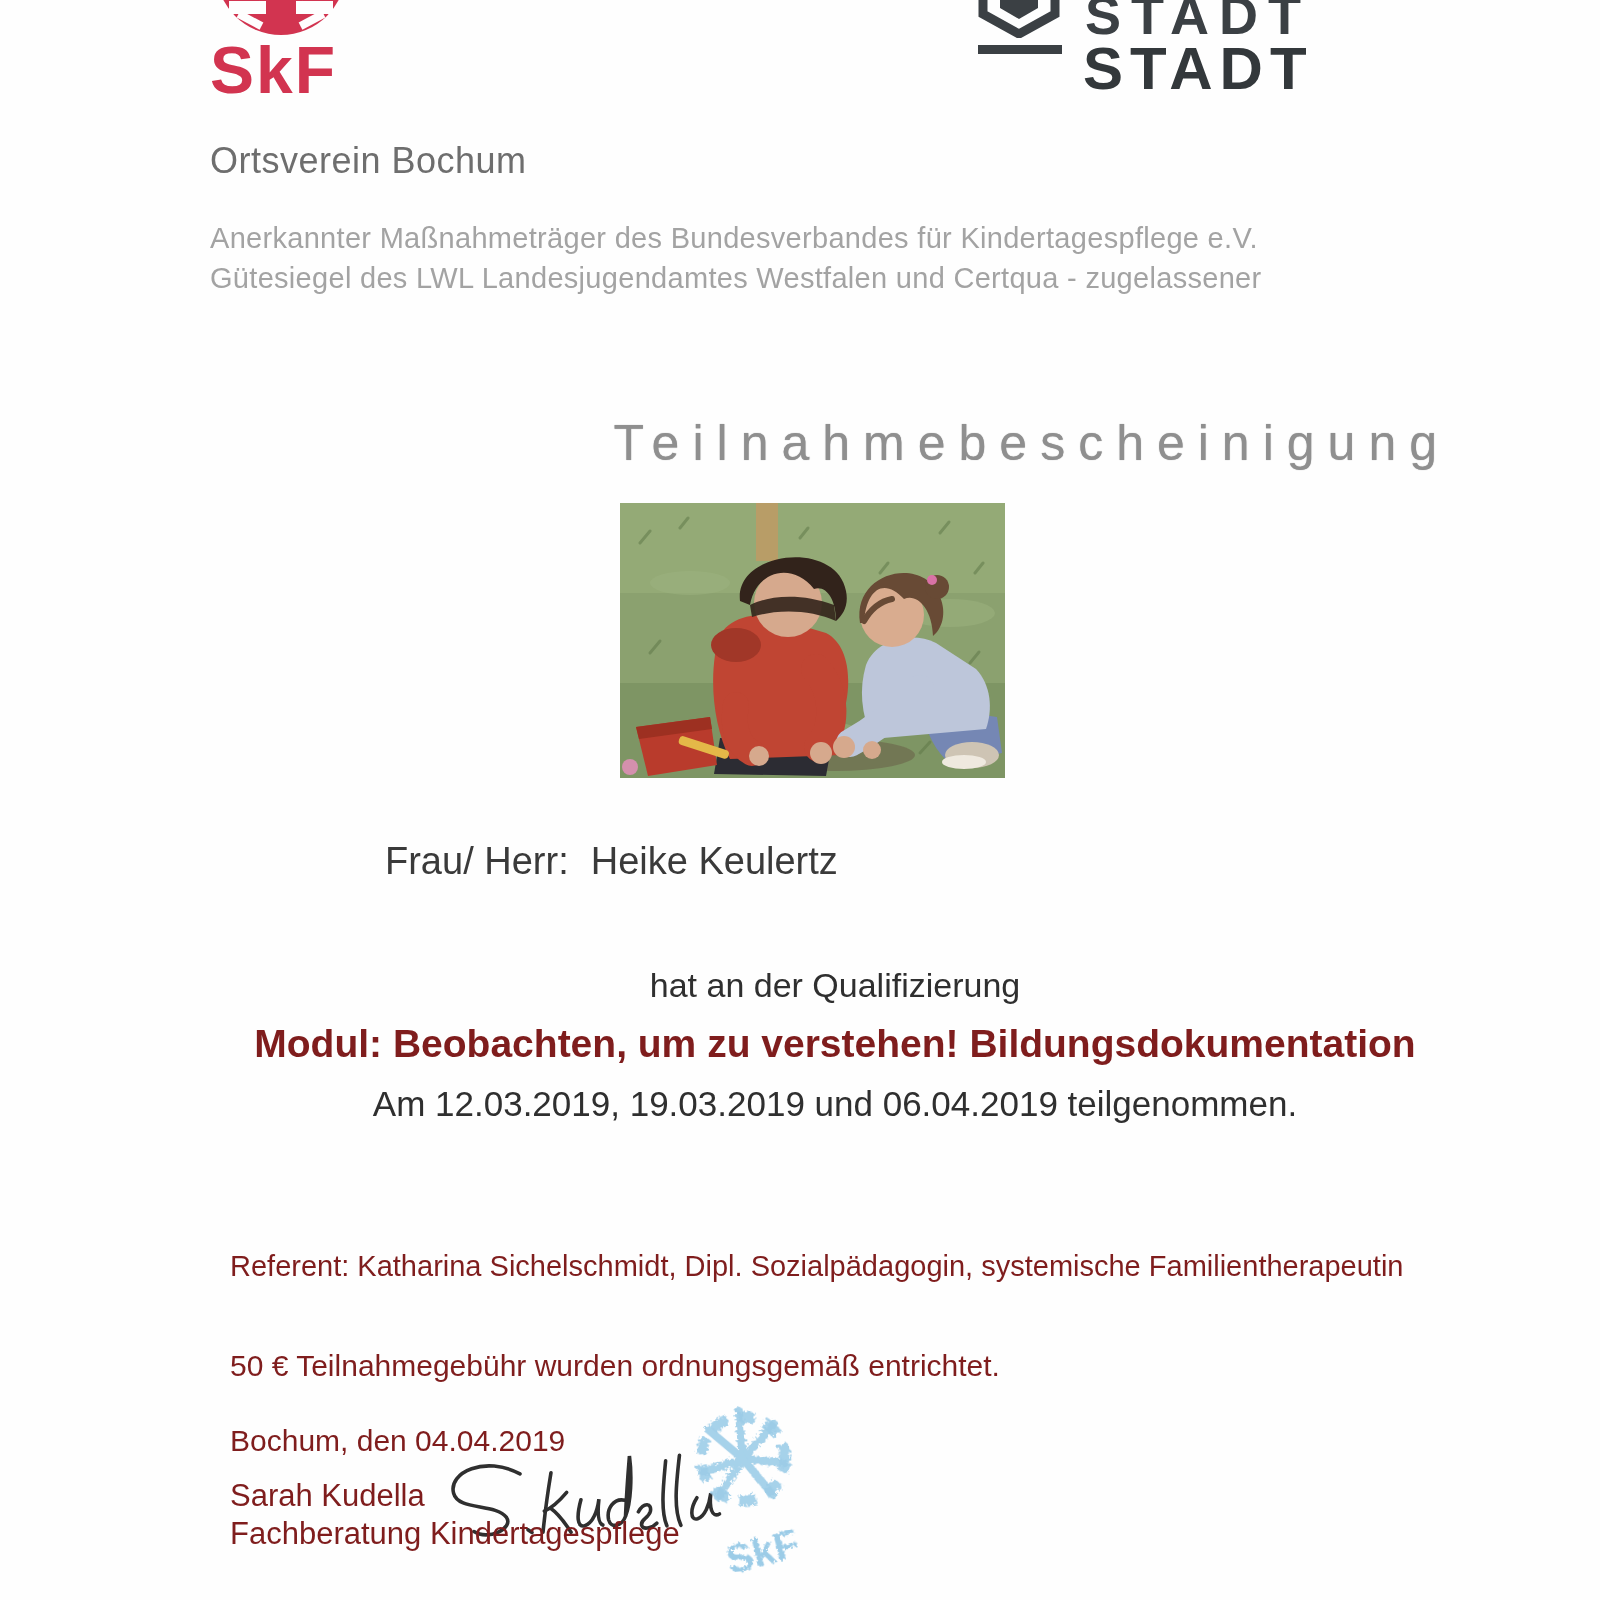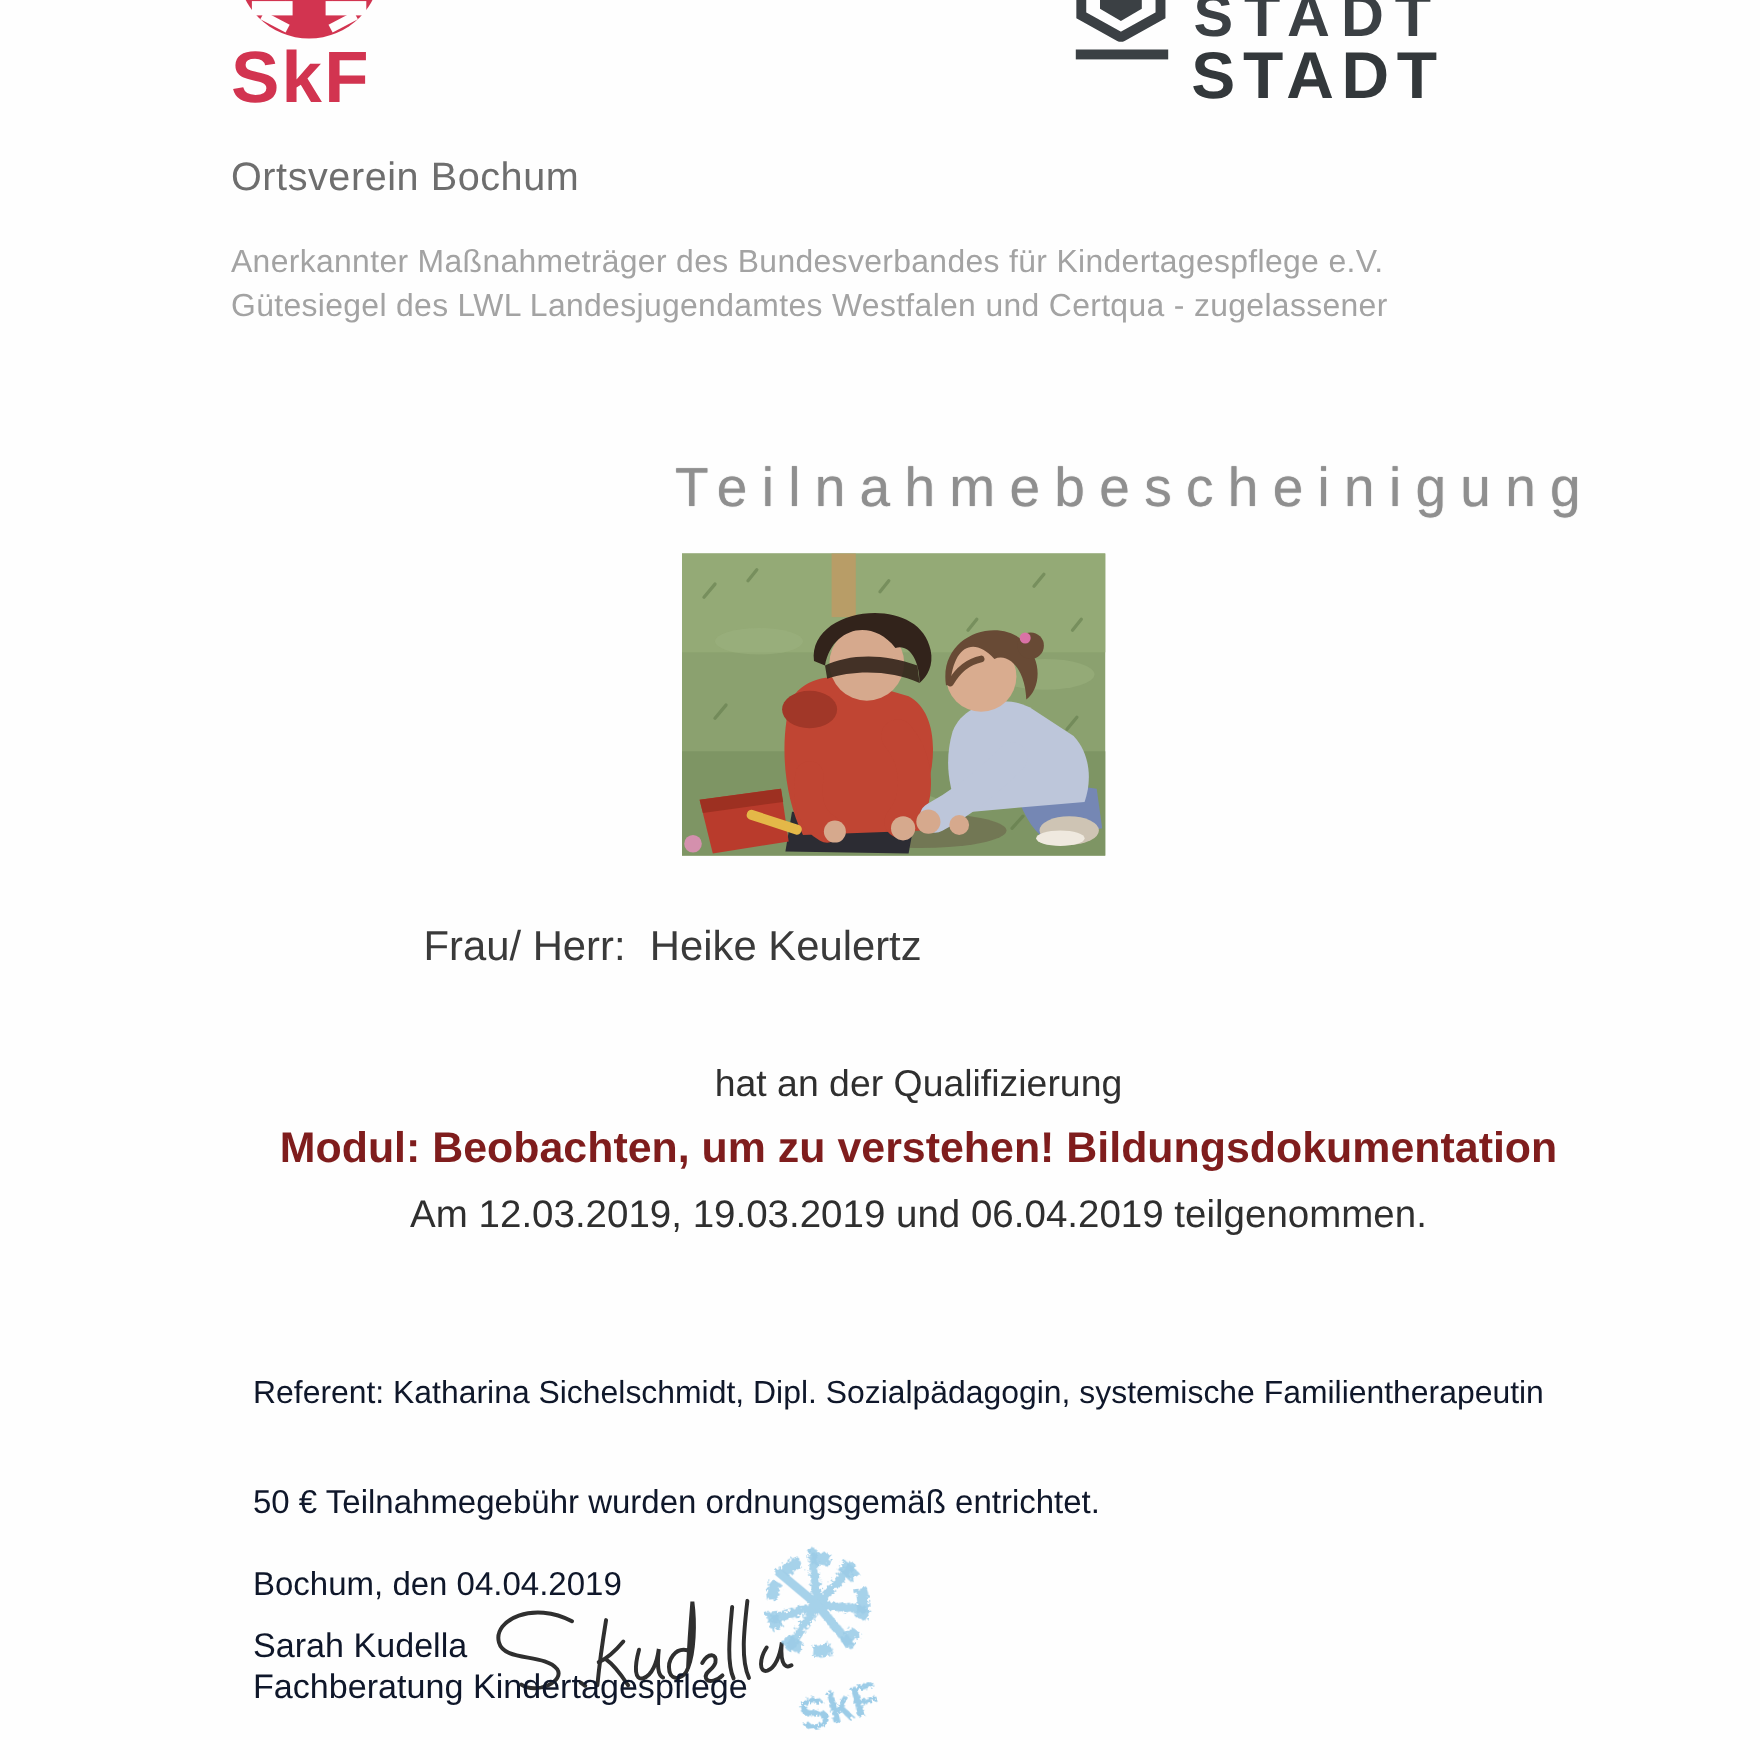--- a/index.html
+++ b/index.html
@@ -38,21 +38,21 @@
   #photo svg{filter:blur(.6px) saturate(.92);}
   
   #recipient{left:385px;top:840px;font-size:38px;color:#3a3a3a;}
   #recipient .name{margin-left:22px;}
   
   .centerblock{left:230px;width:1210px;text-align:center;color:#2f2f2f;}
   #body-line1{top:966px;font-size:34px;}
   #body-module{top:1022px;font-size:39px;font-weight:bold;color:#7f1d1d;}
   #body-dates{top:1084px;font-size:35px;}
   
-  .detail{left:230px;font-size:29px;color:#0f172a;}
+  .detail{left:230px;font-size:29px;color:#7f1d1d;}
   #referent{top:1250px;font-size:29px;}
   #fee{top:1349px;font-size:30px;}
   #place-date{top:1424px;font-size:30px;}
   #sig-name{top:1478px;font-size:31px;}
   #sig-role{top:1516px;font-size:31px;}
   
   #handwritten-signature{left:425px;top:1442px;transform:rotate(-2deg);}
   #stamp{left:688px;top:1396px;transform:rotate(-5deg);opacity:.85;}
 </style>
 </head>

